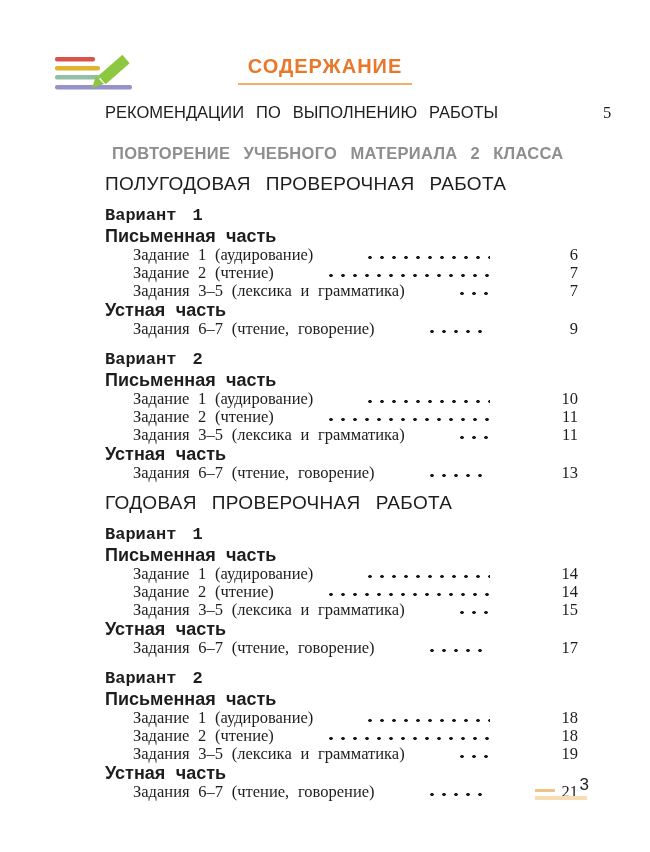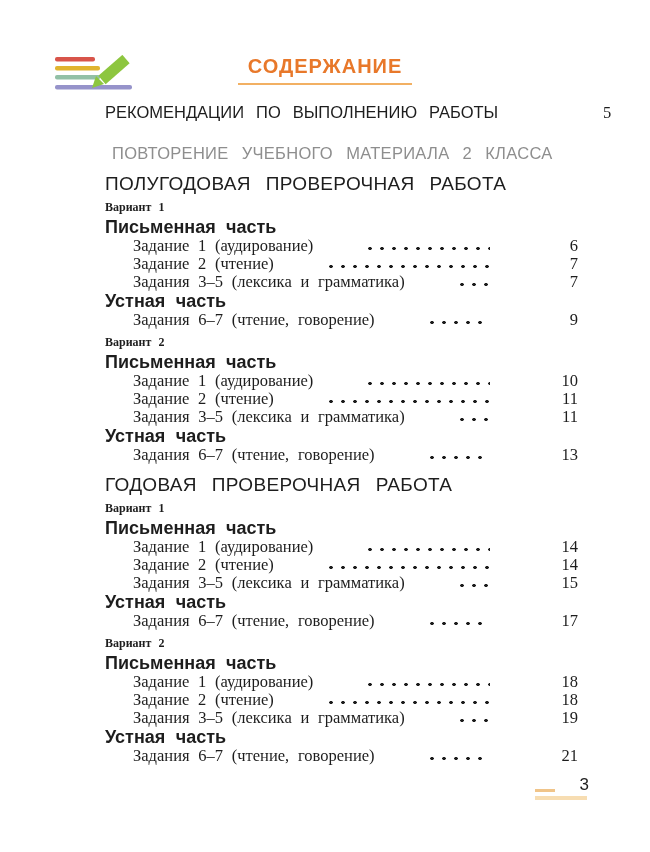--- a/index.html
+++ b/index.html
@@ -34,30 +34,30 @@
   .pg{flex:0 0 30px;text-align:right;font-family:"Liberation Serif", serif;font-size:16.5px;}
 
   .intro-entry{
     margin-top:14px;line-height:18px;
     font-family:"Liberation Sans", sans-serif;font-size:16.5px;word-spacing:0.45em;gap:16px;
   }
   .intro-entry .dots{margin-right:44px;}
   .part-header{
     margin-top:21px;line-height:20px;padding-left:7px;
     font-family:"Liberation Sans", sans-serif;font-size:16.5px;word-spacing:0.5em;
-    color:var(--muted-header-gray,#8e8e8e);letter-spacing:0.3px;
+    color:var(--muted-header-gray,#8e8e8e);letter-spacing:0.3px;font-weight:bold;
   }
   .section-title{
     margin-top:11px;line-height:20px;
     font-family:"Liberation Sans", sans-serif;font-size:19px;word-spacing:0.5em;
     color:#1d1d1d;letter-spacing:0.3px;
   }
   .variant-name{
-    margin-top:3px;line-height:20px;
-    font-family:Liberation Serif, serif;font-weight:700;font-size:12px;word-spacing:0.35em;
+    margin-top:12px;line-height:20px;
+    font-family:Liberation Mono, monospace;font-weight:700;font-size:17px;word-spacing:0.35em;
   }
   .part-name{
     line-height:20px;font-family:Liberation Sans, sans-serif;font-weight:700;
     font-size:18px;word-spacing:0.3em;
   }
   .entry{line-height:18px;font-size:16.5px;word-spacing:0.28em;padding-left:28px;gap:44px;}
 
   
   .folio{
     position:absolute;top:775px;right:61px;

